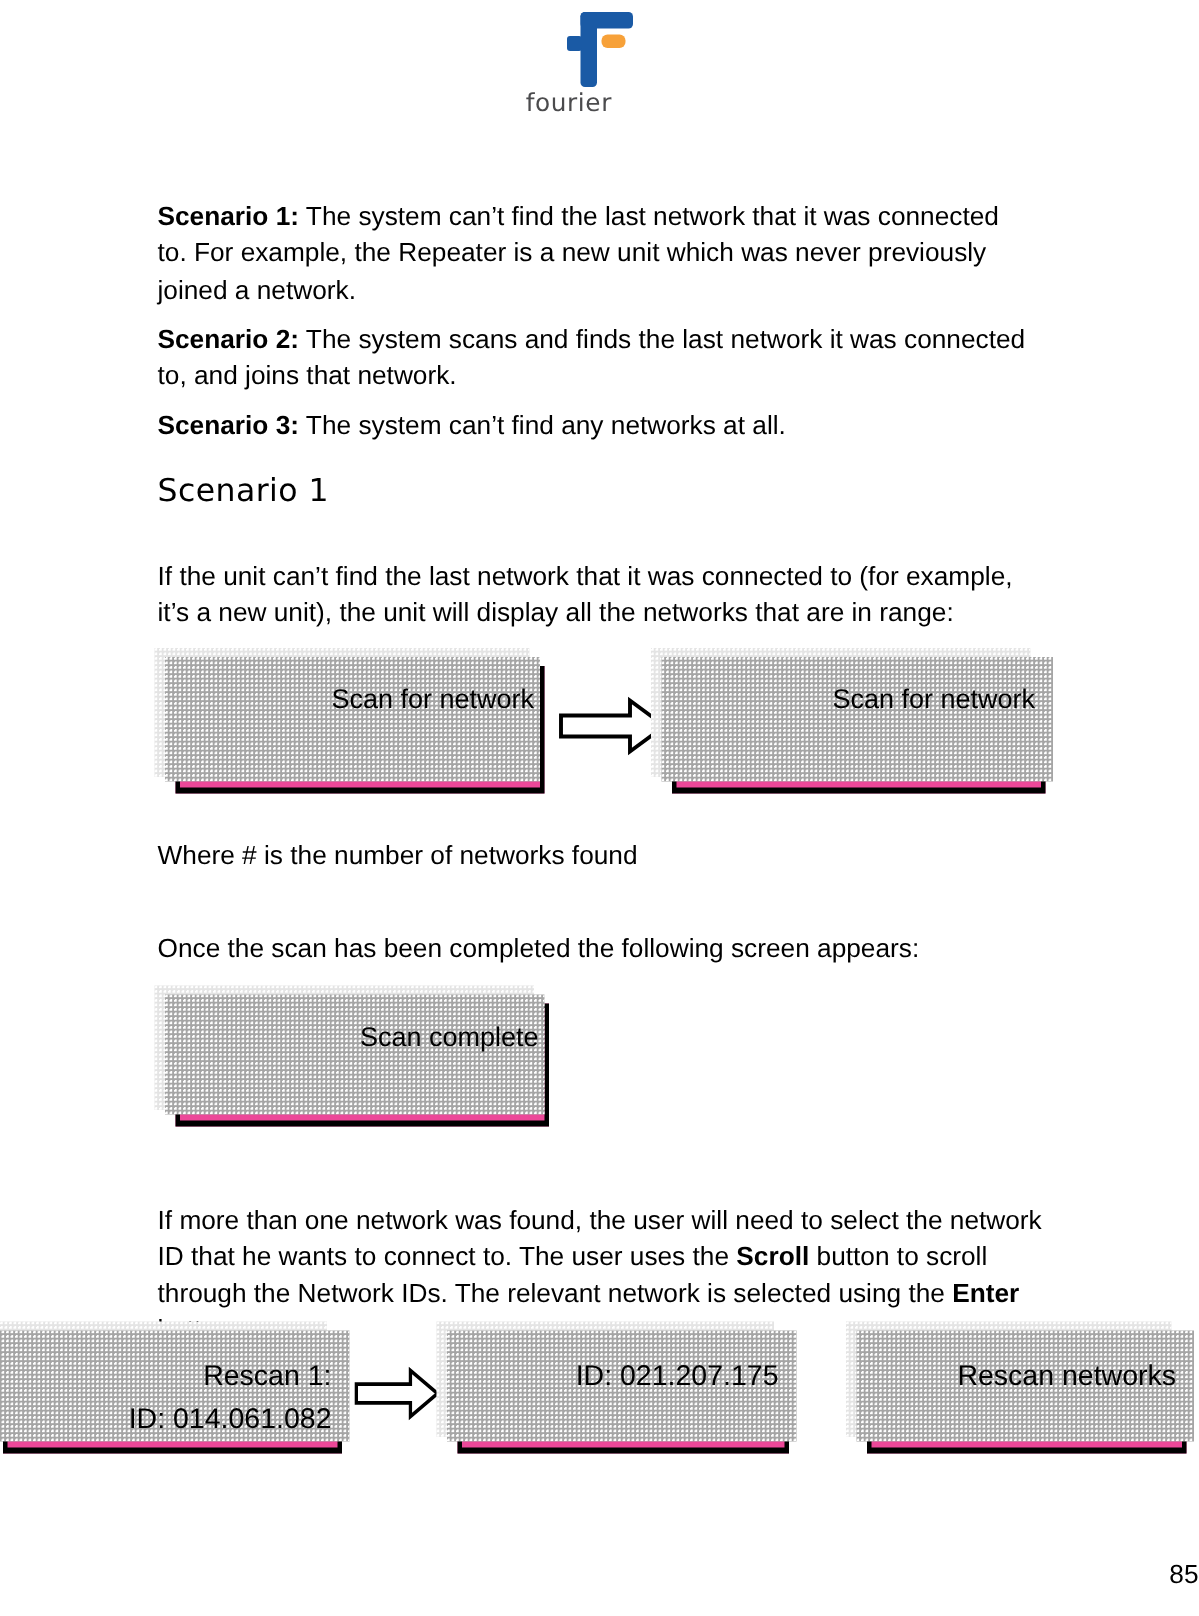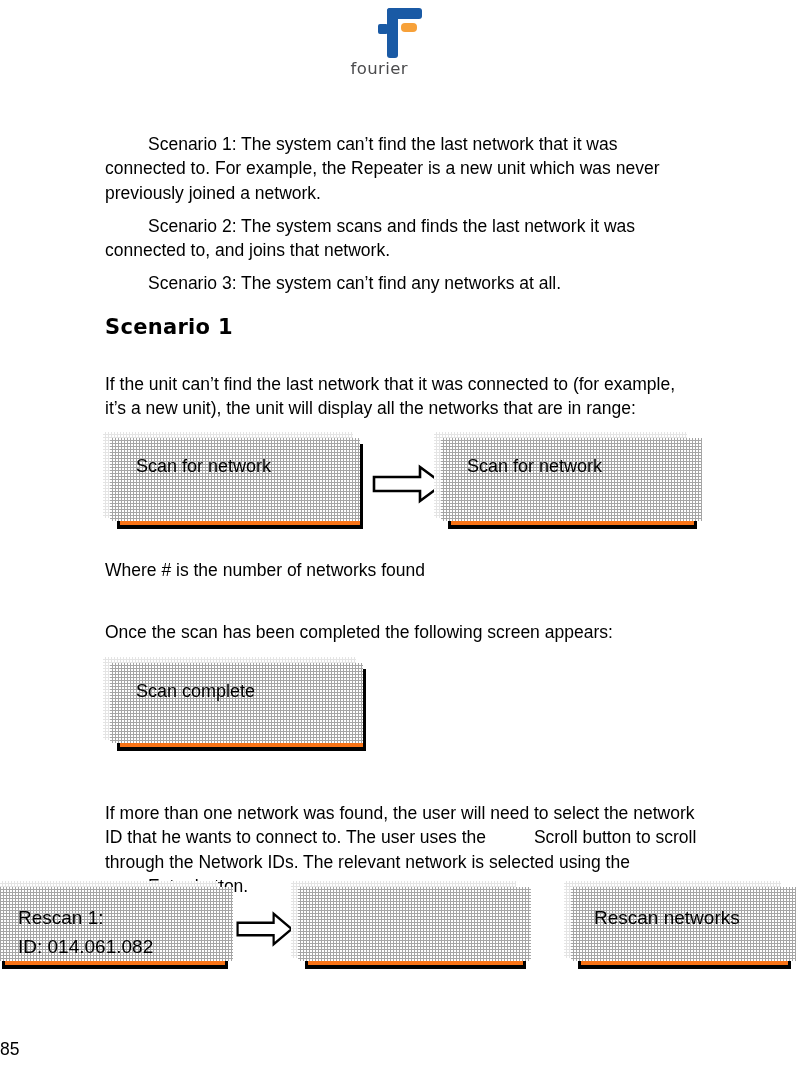--- a/index.html
+++ b/index.html
@@ -12,43 +12,43 @@
   .logo-wrap{position:absolute;left:0;right:0;top:6px;}
   .logo{position:relative;width:58px;height:74px;margin:0 auto;}
   .logo .stem{position:absolute;left:16px;top:2px;width:11px;height:50px;background:var(--logo-blue);border-radius:3px;}
   .logo .arm{position:absolute;left:16px;top:2px;width:35px;height:11px;background:var(--logo-blue);border-radius:3px;}
   .logo .nub{position:absolute;left:7px;top:18px;width:10px;height:10px;background:var(--logo-blue);border-radius:2px;}
   .logo .dash{position:absolute;left:30px;top:17px;width:16px;height:9px;background:var(--logo-orange);border-radius:4px;}
   .logo .brand{position:absolute;left:-20px;top:53px;width:100px;text-align:left;
     font-family:"DejaVu Sans", sans-serif;font-size:16.5px;color:#4b4b4d;letter-spacing:.4px;}
   
   .tb{position:absolute;left:105px;width:584px;font-size:17.5px;line-height:24.5px;}
-  .tb b{font-weight:normal;margin-left:43px;}
+  .tb b{font-weight:bold;}
   h2.sec{position:absolute;left:105px;top:315px;margin:0;
-    font-family:"DejaVu Sans", sans-serif;font-weight:bold;font-size:21px;letter-spacing:.3px;}
+    font-family:"DejaVu Sans", sans-serif;font-weight:normal;font-size:21px;letter-spacing:.3px;}
   
-  .lcd{position:absolute;z-index:0;background:#f97316;border:3px solid #000;border-bottom-width:4px;
-       box-sizing:border-box;font-size:18px;line-height:26.5px;padding:6px 4px 0 16px;white-space:nowrap;}
+  .lcd{position:absolute;z-index:0;background:#ec4899;border:3px solid #000;border-bottom-width:4px;
+       box-sizing:border-box;font-size:18px;line-height:26.5px;padding:6px 4px 0 16px;white-space:nowrap;text-align:right;}
   .lcd::before{content:"";position:absolute;z-index:-2;left:-17px;top:-15px;
        width:calc(100% + 10px);height:calc(100% + 8px);
        background-color:#e4e4e4;
        background-image:radial-gradient(circle at 1px 1px,#ffffff .9px,rgba(255,255,255,0) 1px);
        background-size:3px 3px;}
   .lcd::after{content:"";position:absolute;z-index:-1;left:-10px;top:-9px;
        width:calc(100% + 10px);height:calc(100% + 5px);
        background-color:#a5a5a5;
        background-image:radial-gradient(circle at 1px 1px,#ffffff .9px,rgba(255,255,255,0) 1px);
        background-size:3px 3px;}
   .lcd.poke-right::after{width:calc(100% + 18px);}
   .lcd .line{display:block;}
   .lcd-big{font-size:19px;line-height:29px;padding-top:7px;padding-left:13px;}
   
   .blk-arrow{position:absolute;}
   
-  .page-num{position:absolute;left:0;right:0;top:1039px;text-align:left;font-size:17.5px;}
+  .page-num{position:absolute;left:0;right:0;top:1039px;text-align:right;font-size:17.5px;}
 </style>
 </head>
 <body style="--logo-blue: #1a5aa5; --logo-orange: #f7a139;">
 
 <div class="logo-wrap">
   <div class="logo">
     <div class="arm"></div>
     <div class="stem"></div>
     <div class="nub"></div>
     <div class="dash"></div>
@@ -83,18 +83,19 @@
 <p class="tb" style="top:783px;width:592px"><span>If more than one network was found, the user will need to select the network ID that he wants to connect to. The user uses the </span><b>Scroll</b><span> button to scroll through the Network IDs. The relevant network is selected using the </span><b>Enter</b><span> button.</span></p>
 
 <div class="lcd lcd-big poke-right" style="left:2px;top:893px;width:226px;height:76px;">
   <span class="line">Rescan 1:</span>
   <span class="line">ID: 014.061.082</span>
 </div>
 <svg class="blk-arrow" style="left:236px;top:911px" width="58" height="36" viewBox="0 0 74 40" preserveAspectRatio="none">
   <path d="M2 13 H48 V3 L71 20 L48 37 V27 H2 Z" fill="#ffffff" stroke="#000000" stroke-width="2.8"></path>
 </svg>
 <div class="lcd lcd-big poke-right" style="left:305px;top:893px;width:221px;height:76px;">
+  <span class="line">ID: 021.207.175</span>
 </div>
 <div class="lcd lcd-big poke-right" style="left:578px;top:893px;width:213px;height:76px;">
   <span class="line">Rescan networks</span>
 </div>
 
 <div class="page-num">85</div>
 
 </body></html>

